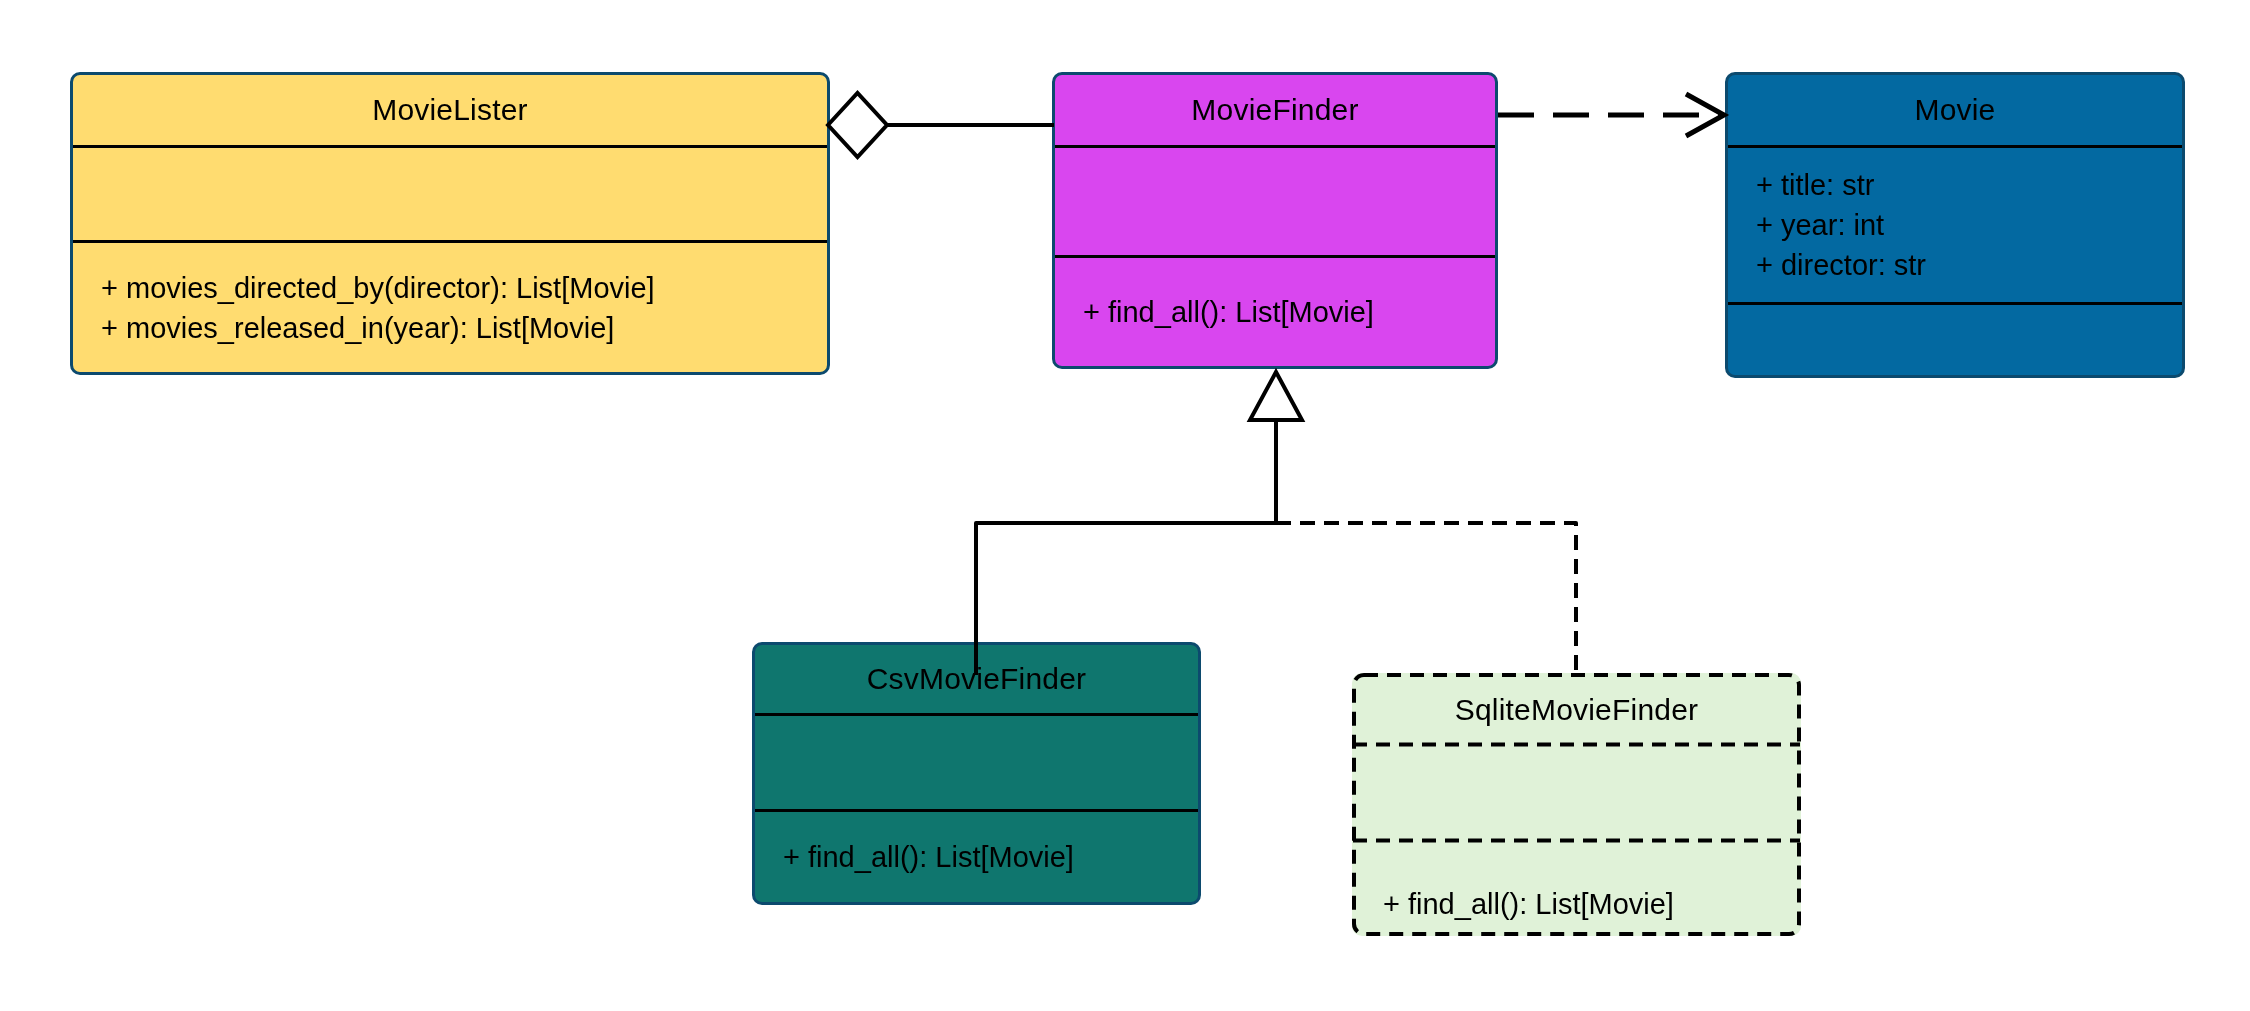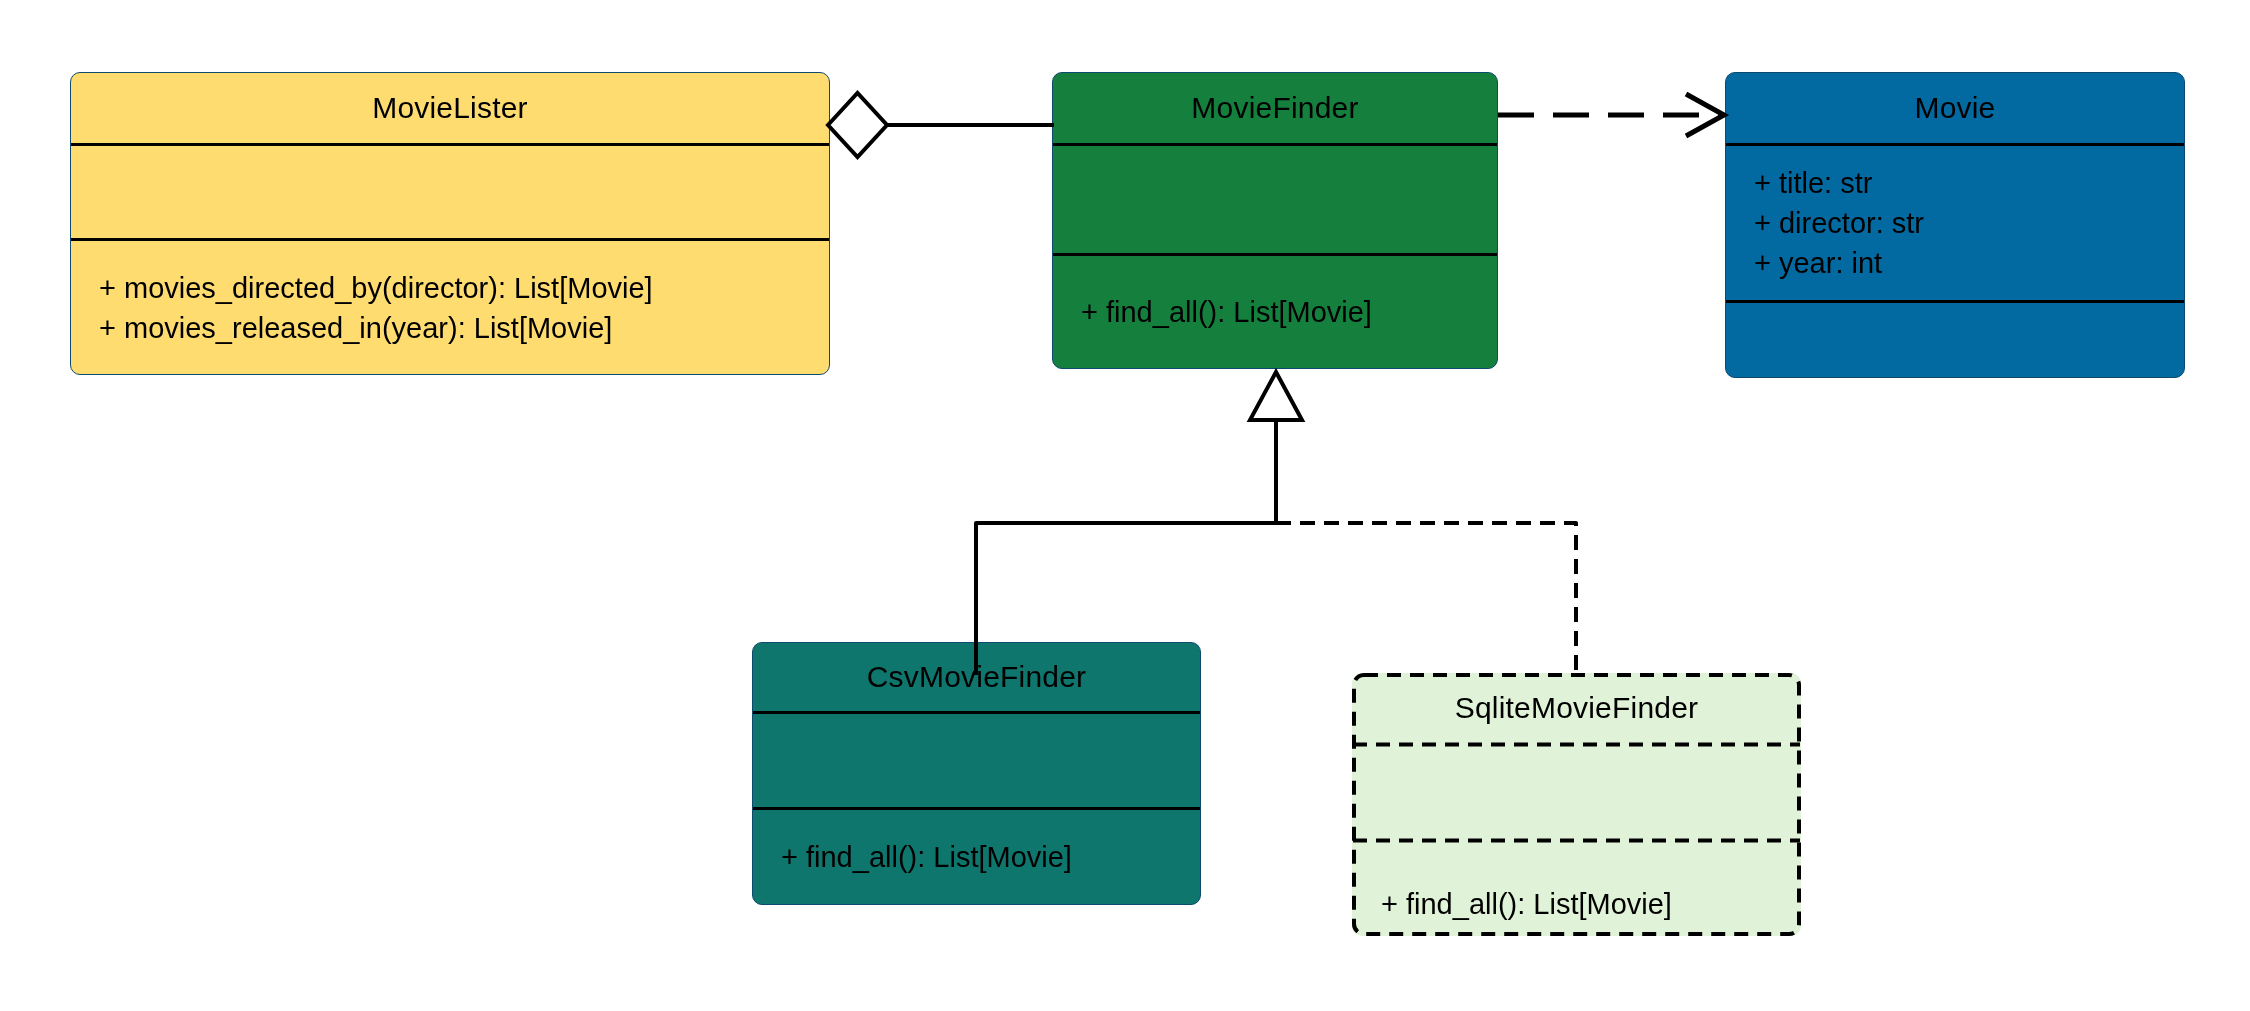--- a/index.html
+++ b/index.html
@@ -12,21 +12,21 @@
     width: 2250px;
     height: 1011px;
     background: #ffffff;
     font-family: "Liberation Sans", sans-serif;
     color: #000000;
     overflow: hidden;
   }
   .uml-class {
     position: absolute;
     box-sizing: border-box;
-    border: 1px solid #0c4a6e;
+    border: 3px solid #0c4a6e;
     border-radius: 10px;
     display: flex;
     flex-direction: column;
   }
   .uml-class.dashed-outline {
     border-color: transparent; 
   }
   .head {
     box-sizing: border-box;
     flex: 0 0 auto;
@@ -71,38 +71,38 @@
     <div class="head" style="height:70px">
       <span class="title">MovieLister</span>
     </div>
     <div class="compartment" style="height:95px"></div>
     <div class="compartment grow">
       <div class="member">+ movies_directed_by(director): List[Movie]</div>
       <div class="member">+ movies_released_in(year): List[Movie]</div>
     </div>
   </div>
 
-  <div class="uml-class" style="left: 1052px; top: 72px; width: 446px; height: 297px; background-color: #15803d;">
+  <div class="uml-class" style="left: 1052px; top: 72px; width: 446px; height: 297px; background-color: #d946ef;">
     <div class="head" style="height:70px">
       <span class="title">MovieFinder</span>
     </div>
     <div class="compartment" style="height:110px"></div>
     <div class="compartment grow">
       <div class="member">+ find_all(): List[Movie]</div>
     </div>
   </div>
 
   <div class="uml-class" style="left: 1725px; top: 72px; width: 460px; height: 306px; background-color: #0369a1;">
     <div class="head" style="height:70px">
       <span class="title">Movie</span>
     </div>
     <div class="compartment" style="height:157px">
       <div class="member">+ title: str</div>
+      <div class="member">+ year: int</div>
       <div class="member">+ director: str</div>
-      <div class="member">+ year: int</div>
     </div>
     <div class="compartment grow"></div>
   </div>
 
   <div class="uml-class" style="left: 752px; top: 642px; width: 449px; height: 263px; background-color: #0f766e;">
     <div class="head" style="height:68px">
       <span class="title">CsvMovieFinder</span>
     </div>
     <div class="compartment" style="height:96px"></div>
     <div class="compartment grow">

